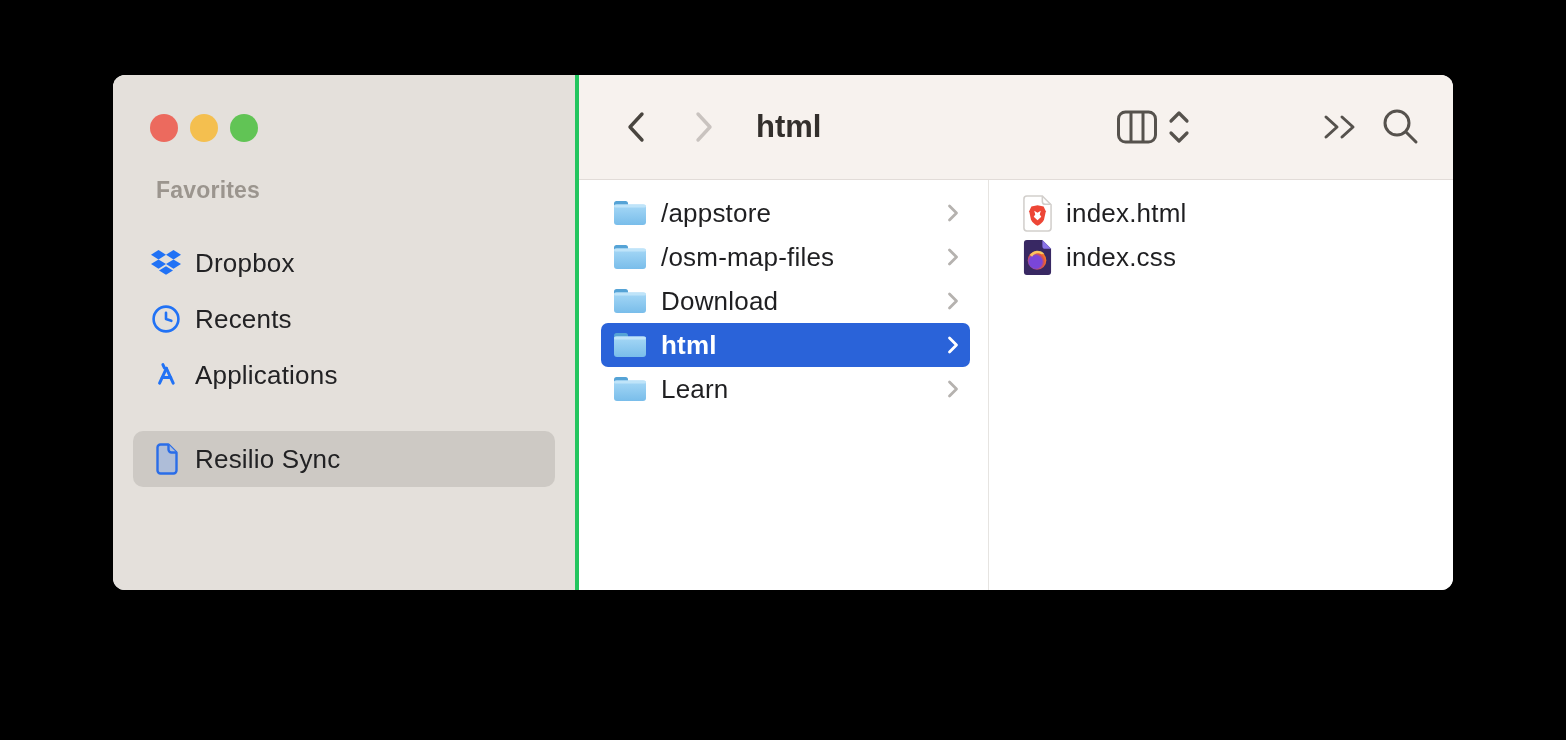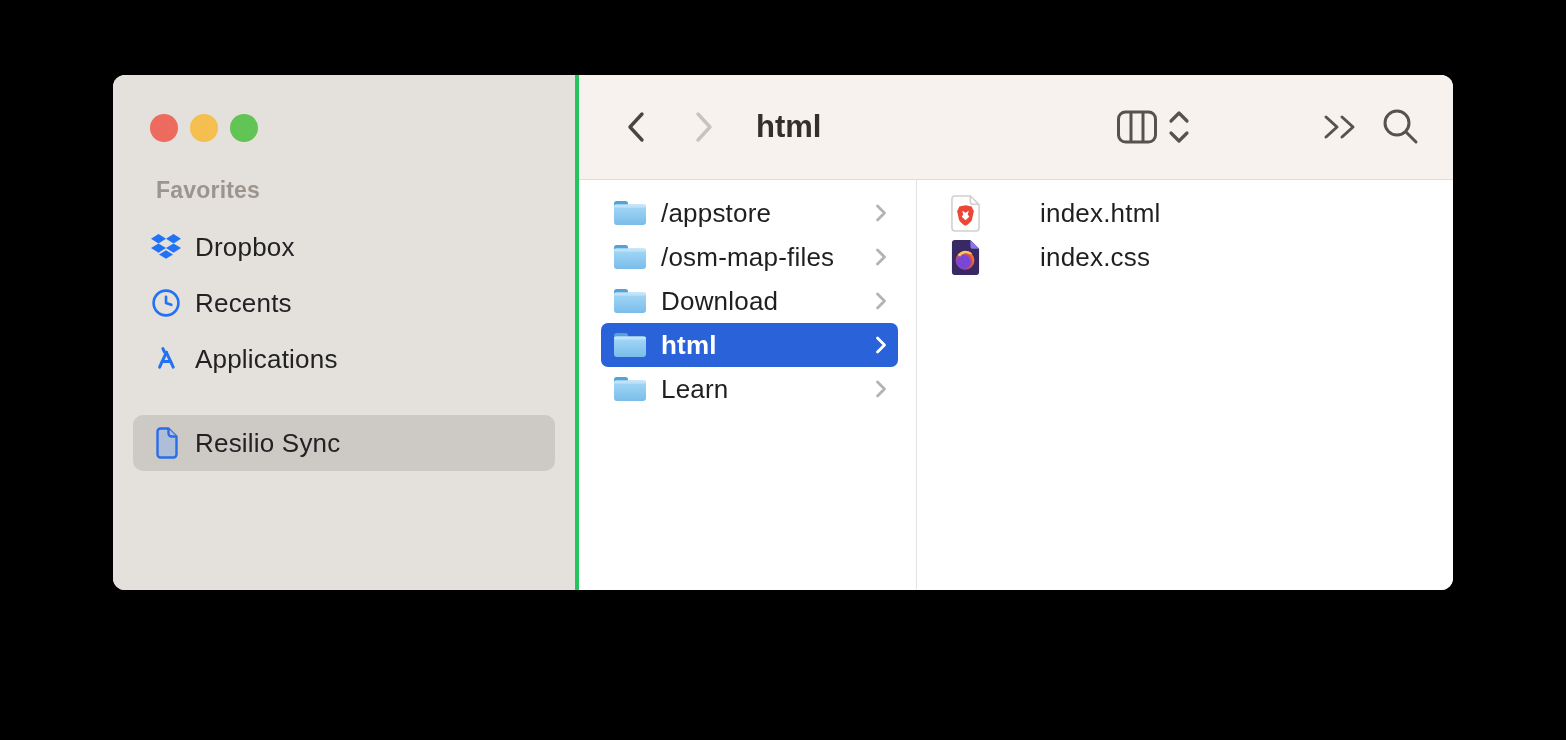--- a/index.html
+++ b/index.html
@@ -12,21 +12,21 @@
   
   .sidebar { width:462px; flex-shrink:0; background:#e4e0db; position:relative; }
   .traffic-lights { position:absolute; top:39px; left:37px; display:flex; gap:12px; }
   .tl-dot { width:28px; height:28px; border-radius:50%; }
   .tl-close { background:#ec6a5e; }
   .tl-min   { background:#f4bf4f; }
   .tl-zoom  { background:#61c455; }
 
   .sidebar-section-label { position:absolute; top:102px; left:43px;
       font-size:23px; font-weight:700; color:#9b958e; letter-spacing:0.2px; }
-  .sidebar-rows { position:absolute; top:144px; left:0; width:100%; }
+  .sidebar-rows { position:absolute; top:160px; left:0; width:100%; }
   .srow { height:56px; margin:0 20px; border-radius:10px; display:flex;
           align-items:center; padding-left:17px; }
   .srow.selected { background:#cdc9c4;margin-top:28px; }
   .sicon { width:32px; height:32px; display:flex; align-items:center;
            justify-content:center; flex-shrink:0; }
   .slabel { margin-left:13px; font-size:26px; color:#222224; letter-spacing:0.2px; }
   .sidebar-clipped-label { position:absolute; top:512px; left:43px; font-size:23px;
       font-weight:700; color:#837e78; }
 
   
@@ -39,35 +39,35 @@
   .btn-forward { margin-left:32px; }
   .toolbar-title { margin-left:34px; font-size:31px; font-weight:700; color:#332f2c; }
   .tb-abs { position:absolute; top:50%; transform:translateY(-50%);
             display:flex; align-items:center; justify-content:center; }
   .tb-colview { left:537px; width:42px; height:36px; }
   .tb-updown  { left:586px; width:28px; height:44px; }
   .tb-more    { left:739px; width:44px; height:40px; }
   .tb-search  { left:799px; width:46px; height:46px; }
 
   .columns { flex:1; display:flex; background:#fff; }
-  .col-folders { width:338px; flex-shrink:0; border-right:1px solid #e6e4e1;
+  .col-folders { width:410px; flex-shrink:0; border-right:1px solid #e6e4e1;
                  padding-top:11px; }
   .col-files { flex:1; padding-top:11px; }
 
   .frow { height:44px; margin:0 18px 0 22px; border-radius:7px; display:flex;
           align-items:center; padding:0 10px 0 11px; }
   .frow.selected { background:#2a63d9; }
   .ficon { width:36px; height:30px; display:flex; align-items:center;
            justify-content:center; flex-shrink:0; }
   .flabel { margin-left:13px; font-size:26px; color:#1f1f21; flex:1;
             letter-spacing:0.2px; }
   .frow.selected .flabel { color:#fff; font-weight:700; }
   .row-chevron { flex-shrink:0; display:flex; align-items:center; }
 
-  .filerow { height:44px; display:flex; align-items:center; padding-left:31px;gap:46px; }
+  .filerow { height:44px; display:flex; align-items:center; padding-left:31px; }
   .fileicon { width:34px; height:40px; display:flex; align-items:center;
               justify-content:center; flex-shrink:0; }
   .filelabel { margin-left:12px; font-size:26px; color:#1f1f21; letter-spacing:0.2px; }
 </style>
 </head>
 <body>
 
 <svg width="0" height="0" style="position:absolute">
   <defs>
     <linearGradient id="gradFolder" x1="0" y1="0" x2="0" y2="1">

